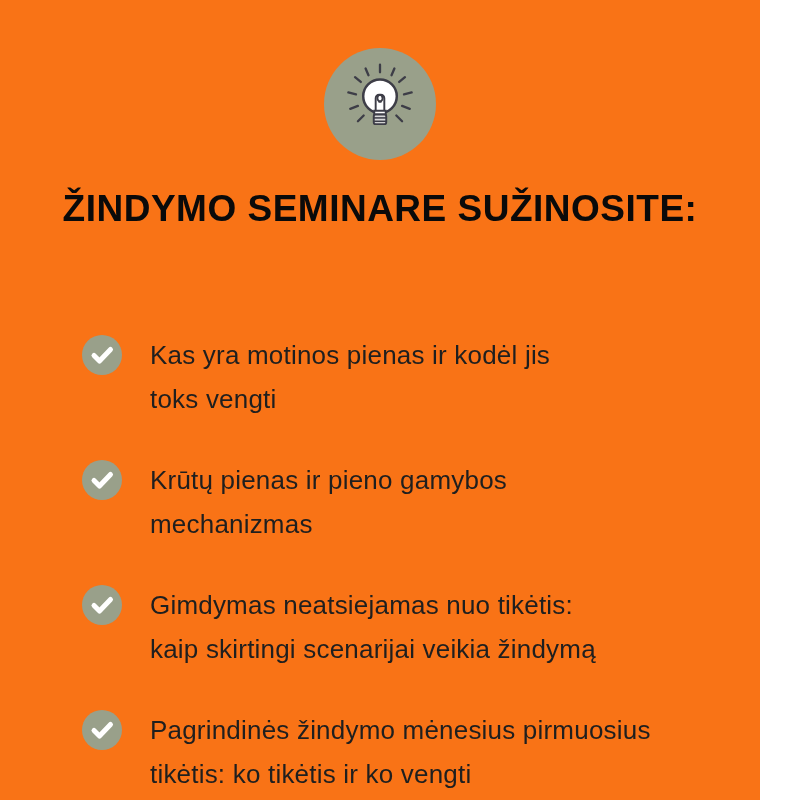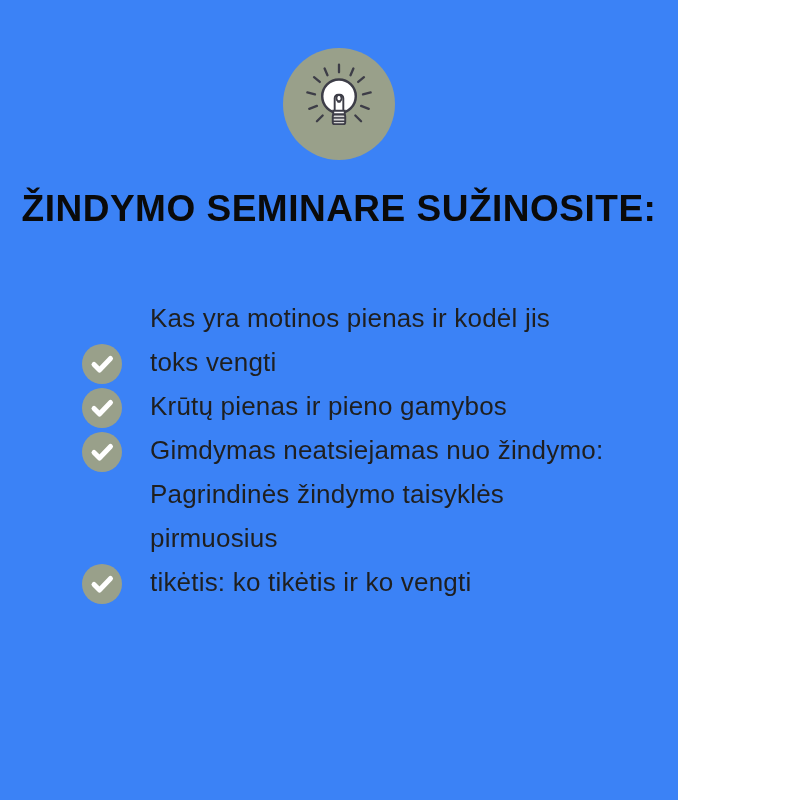--- a/index.html
+++ b/index.html
@@ -1,21 +1,21 @@
 <!DOCTYPE html>
 <html><head>
 <meta charset="utf-8">
 <style>
   * { margin: 0; padding: 0; box-sizing: border-box; }
   html, body { background: #ffffff; }
   .canvas {
     position: relative;
-    width: 678px;
+    width: 760px;
     height: 800px;
-    background: #3b82f6;
+    background: #f97316;
     font-family: "Liberation Sans", "DejaVu Sans", sans-serif;
     overflow: hidden;
   }
   .badge {
     position: absolute;
     left: 50%;
     top: 48px;
     transform: translateX(-50%);
     width: 112px;
     height: 112px;
@@ -40,21 +40,22 @@
   }
   .checklist {
     position: absolute;
     top: 296px;
     left: 82px;
     right: 50px;
     list-style: none;
   }
   .check-item {
     display: flex;
-    align-items: flex-end;
+    align-items: flex-start;
+    margin-top: 37px;
   }
   .check-bullet {
     flex: 0 0 40px;
     width: 40px;
     height: 40px;
     margin-top: 2px;
     margin-right: 28px;
   }
   .check-bullet svg { display: block; }
   .item-text {
@@ -125,43 +126,45 @@
 
     <li class="check-item">
       <span class="check-bullet">
         <svg width="40" height="40" viewBox="0 0 40 40">
           <circle cx="20" cy="20" r="20" fill="#99a08a"></circle>
           <path d="M12 20.5 L17.5 26 L28.5 14.5" stroke="#ffffff" stroke-width="5" fill="none" stroke-linecap="round" stroke-linejoin="round"></path>
         </svg>
       </span>
       <span class="item-text">
         <span class="line">Krūtų pienas ir pieno gamybos</span>
+        <span class="line">mechanizmas</span>
       </span>
     </li>
 
     <li class="check-item">
       <span class="check-bullet">
         <svg width="40" height="40" viewBox="0 0 40 40">
           <circle cx="20" cy="20" r="20" fill="#99a08a"></circle>
           <path d="M12 20.5 L17.5 26 L28.5 14.5" stroke="#ffffff" stroke-width="5" fill="none" stroke-linecap="round" stroke-linejoin="round"></path>
         </svg>
       </span>
       <span class="item-text">
-        <span class="line">Gimdymas neatsiejamas nuo žindymo:</span>
+        <span class="line">Gimdymas neatsiejamas nuo tikėtis:</span>
+        <span class="line">kaip skirtingi scenarijai veikia žindymą</span>
       </span>
     </li>
 
 
     <li class="check-item">
       <span class="check-bullet">
         <svg width="40" height="40" viewBox="0 0 40 40">
           <circle cx="20" cy="20" r="20" fill="#99a08a"></circle>
           <path d="M12 20.5 L17.5 26 L28.5 14.5" stroke="#ffffff" stroke-width="5" fill="none" stroke-linecap="round" stroke-linejoin="round"></path>
         </svg>
       </span>
       <span class="item-text">
-        <span class="line">Pagrindinės žindymo taisyklės pirmuosius</span>
+        <span class="line">Pagrindinės žindymo mėnesius pirmuosius</span>
         <span class="line">tikėtis: ko tikėtis ir ko vengti</span>
       </span>
     </li>
 
   </ul>
 </div>
 
 </body></html>

